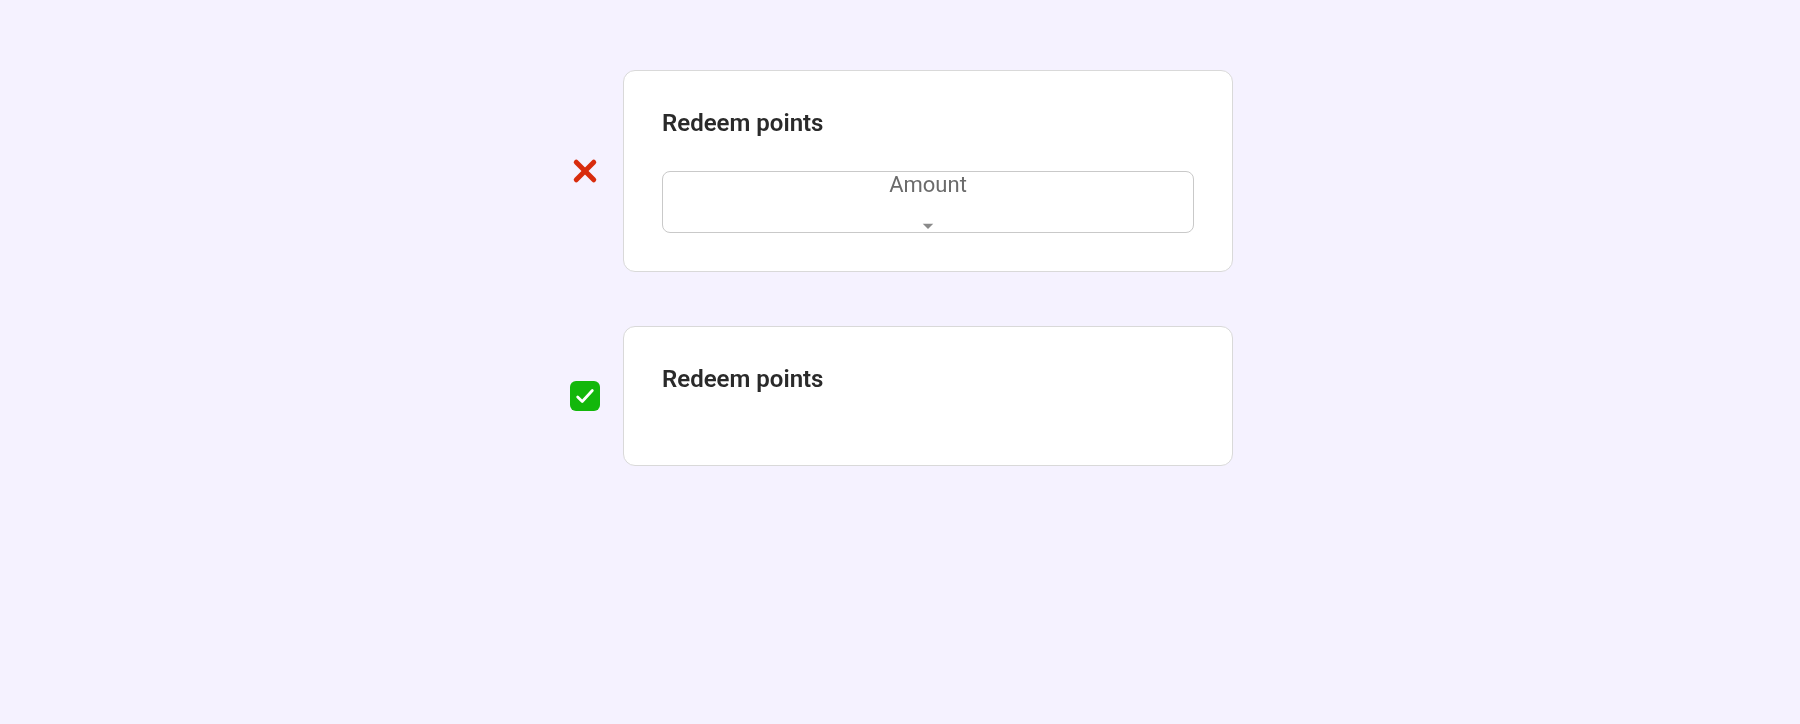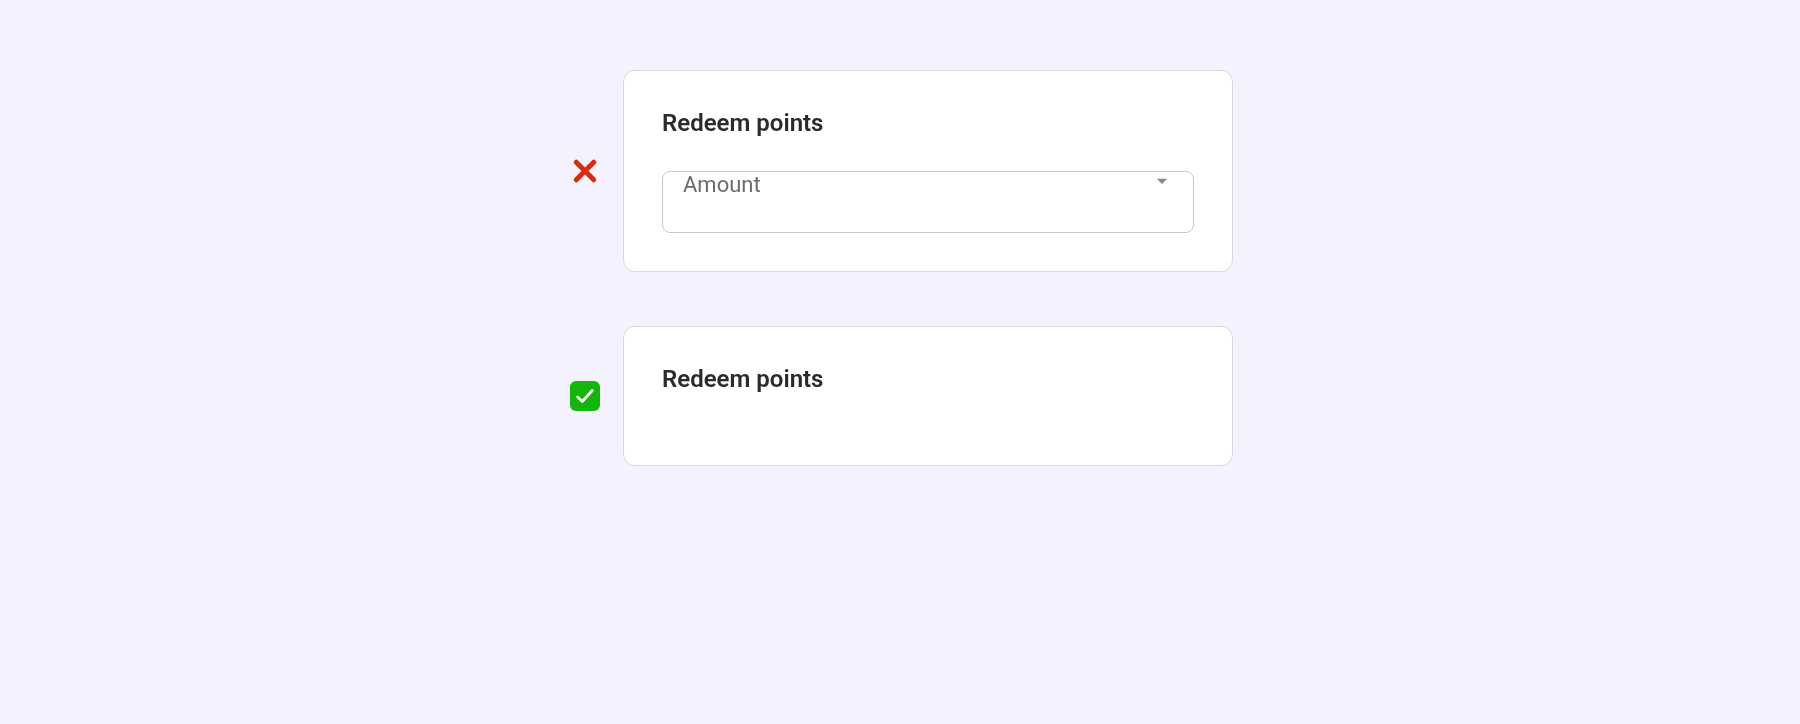--- a/index.html
+++ b/index.html
@@ -70,26 +70,27 @@
 
     .card-title {
       font-size: 24px;
       font-weight: 600;
       color: #2a2a2a;
       margin-bottom: 34px;
     }
 
     .select-field {
       display: flex;
-      align-items: flex-start;
+      align-items: center;
       border: 1px solid #c9c9c9;
       border-radius: 8px;
       height: 62px;
       background-color: #ffffff;
       cursor: pointer;
+      flex-direction: column;
     }
 
     .select-placeholder {
       flex: 1;
       display: flex;
       align-items: center;
       padding: 0 20px;
       font-size: 22px;
       color: #6b6b6b;
     }

